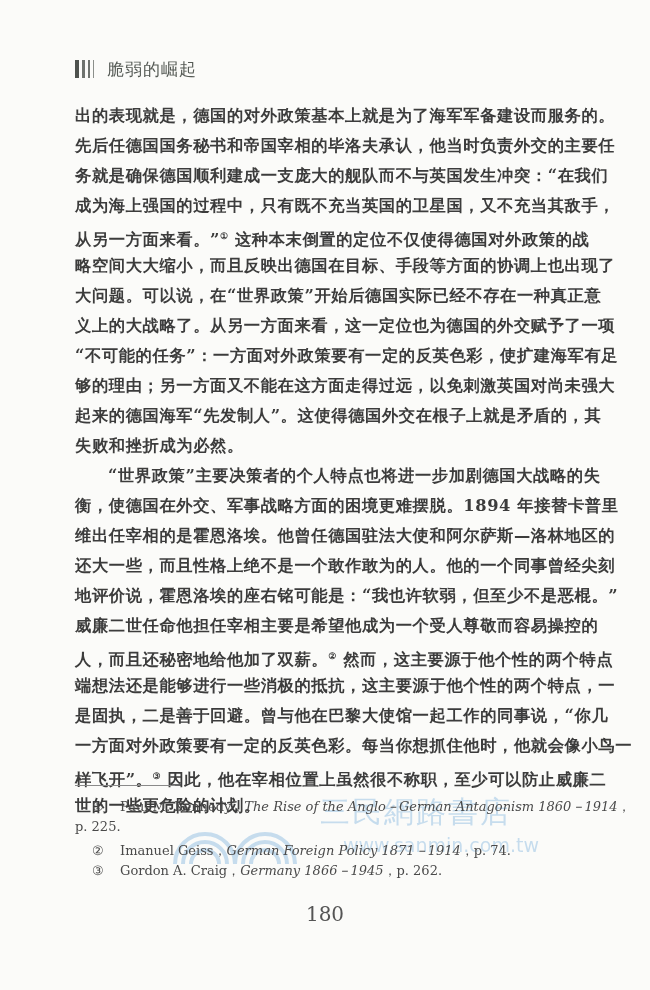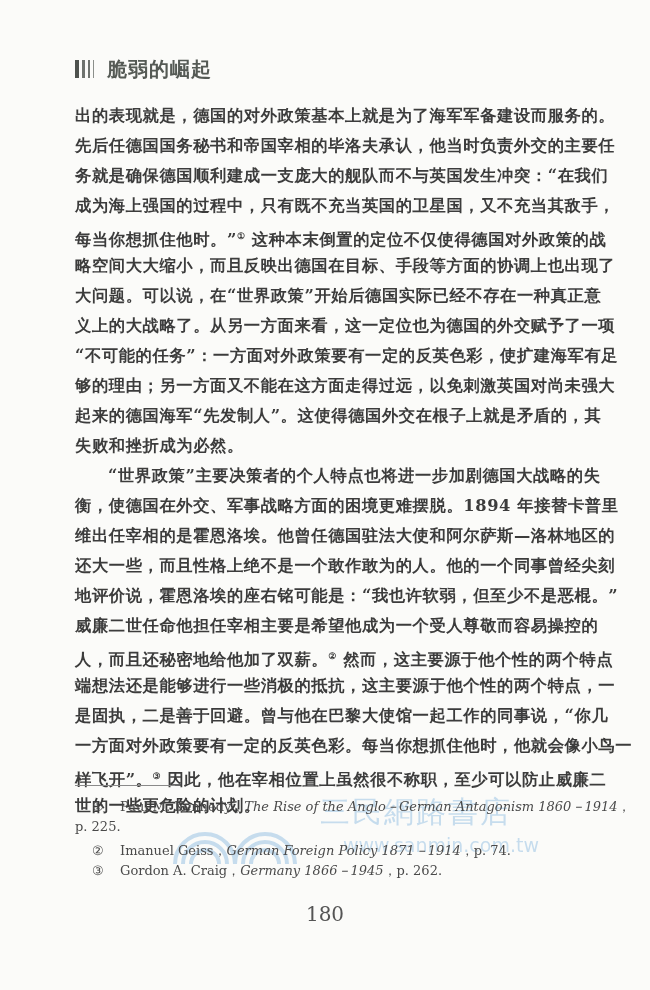--- a/index.html
+++ b/index.html
@@ -7,21 +7,21 @@
     width: 650px; height: 990px; background: #fbfbf9; position: relative; overflow: hidden;
     font-family: "DejaVu Serif", "Liberation Serif", serif; color: #3c3c3c;
   }
   .header { position: absolute; left: 75px; top: 57px; height: 24px; display: flex; align-items: center; }
   .bars { display: flex; align-items: center; height: 20px; margin-right: 10px; }
   .bar { display: inline-block; height: 18px; background: #6f736f; margin-right: 3px; }
   .bar.b1 { width: 4px; background: #4e524e; }
   .bar.b2 { width: 3px; }
   .bar.b3 { width: 2px; }
   .bar.b4 { width: 1px; background: #8b8f8b; }
-  .header-title { font-family: "DejaVu Sans", sans-serif; font-weight: bold; font-size: 20px; color: #555a55; letter-spacing: 1px; }
+  .header-title { font-family: "DejaVu Sans", sans-serif; font-weight: normal; font-size: 17px; color: #555a55; letter-spacing: 1px; }
 
   .body-text { position: absolute; left: 75px; top: 101px; width: 500px; font-weight: bold; }
   .line { font-size: 16.3px; line-height: 30px; height: 30px; white-space: nowrap; letter-spacing: 0.6px; overflow: visible; }
   .line.indent { padding-left: 33px; }
   sup { font-size: 9px; vertical-align: 6px; }
 
   .fn-rule { position: absolute; left: 75px; top: 785px; width: 100px; height: 1px; background: #8a8a8a; }
   .footnotes { position: absolute; left: 75px; top: 797px; width: 500px; font-size: 13px; color: #4a4a4a; }
   .fn { line-height: 20px; height: 20px; white-space: nowrap; }
   .fn .num { display: inline-block; width: 28px; padding-left: 17px; box-sizing: content-box; }
@@ -45,21 +45,21 @@
       <span class="bar b4"></span>
   </div>
   <span class="header-title">脆弱的崛起</span>
 </div>
 
 <div class="body-text">
   <div class="line">出的表现就是，德国的对外政策基本上就是为了海军军备建设而服务的。</div>
   <div class="line">先后任德国国务秘书和帝国宰相的毕洛夫承认，他当时负责外交的主要任</div>
   <div class="line">务就是确保德国顺利建成一支庞大的舰队而不与英国发生冲突：“在我们</div>
   <div class="line">成为海上强国的过程中，只有既不充当英国的卫星国，又不充当其敌手，</div>
-  <div class="line"><span>每当你想抓住他时。”</span><sup>①</sup><span> 这种本末倒置的定位不仅使得德国对外政策的战</span></div>
+  <div class="line"><span>从另一方面来看。”</span><sup>①</sup><span> 这种本末倒置的定位不仅使得德国对外政策的战</span></div>
   <div class="line">略空间大大缩小，而且反映出德国在目标、手段等方面的协调上也出现了</div>
   <div class="line">大问题。可以说，在“世界政策”开始后德国实际已经不存在一种真正意</div>
   <div class="line">义上的大战略了。从另一方面来看，这一定位也为德国的外交赋予了一项</div>
   <div class="line">“不可能的任务”：一方面对外政策要有一定的反英色彩，使扩建海军有足</div>
   <div class="line">够的理由；另一方面又不能在这方面走得过远，以免刺激英国对尚未强大</div>
   <div class="line">起来的德国海军“先发制人”。这使得德国外交在根子上就是矛盾的，其</div>
   <div class="line">失败和挫折成为必然。</div>
   <div class="line indent">“世界政策”主要决策者的个人特点也将进一步加剧德国大战略的失</div>
   <div class="line">衡，使德国在外交、军事战略方面的困境更难摆脱。1894 年接替卡普里</div>
   <div class="line">维出任宰相的是霍恩洛埃。他曾任德国驻法大使和阿尔萨斯—洛林地区的</div>

